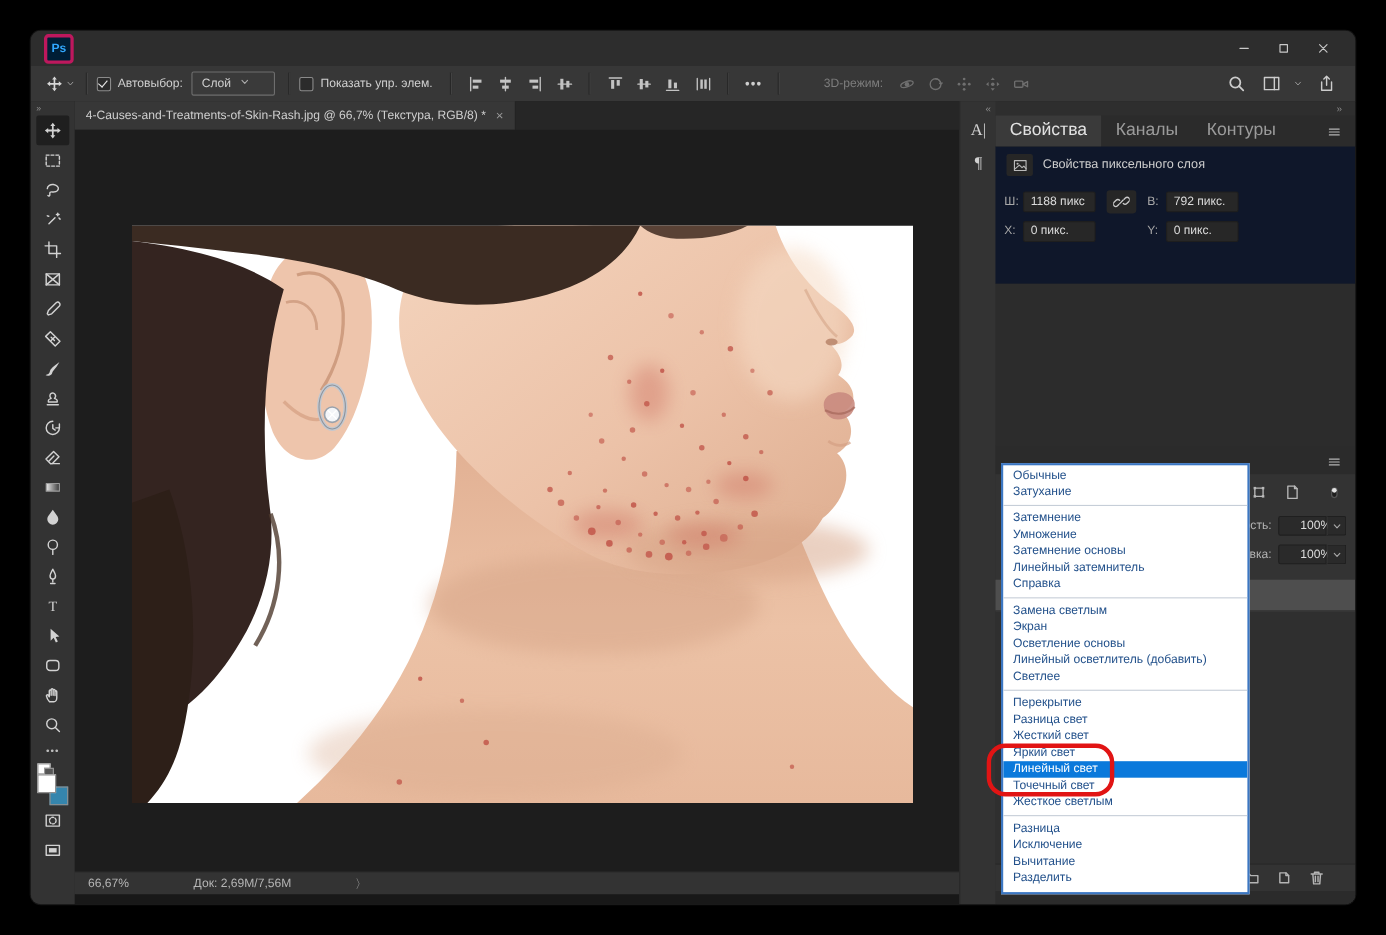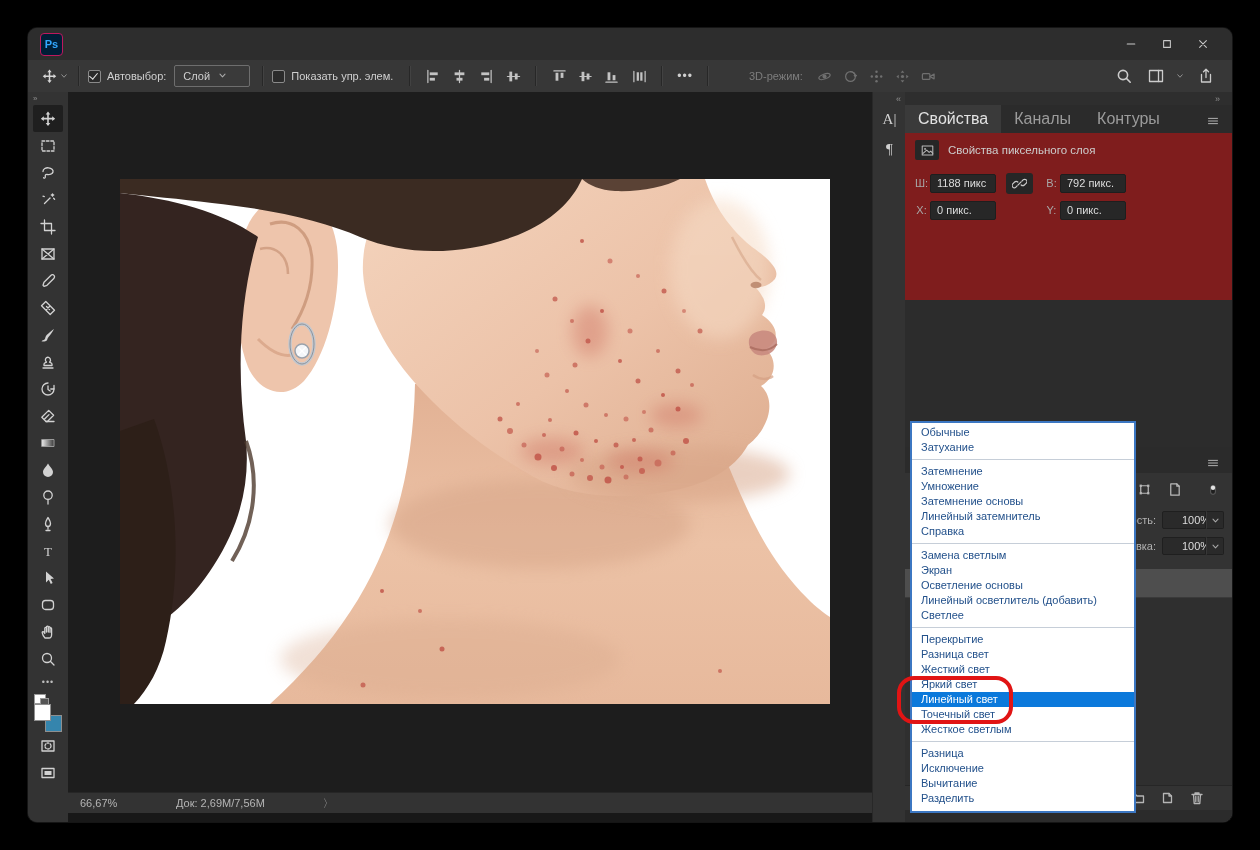--- a/index.html
+++ b/index.html
@@ -2,21 +2,21 @@
 <html><head>
 <meta charset="utf-8">
 <style>
   html,body{margin:0;padding:0;background:#000;width:1260px;height:850px;overflow:hidden;
     font-family:"Liberation Sans",sans-serif;-webkit-font-smoothing:antialiased;}
   #window{position:absolute;left:28px;top:28px;width:1204px;height:794px;background:#2e2e2e;
     border-radius:9px;overflow:hidden;box-shadow:0 0 0 1px #151515;}
   
   .titlebar{position:absolute;left:0;top:0;width:100%;height:32px;background:#2d2d2d;
     display:flex;align-items:center;}
-  .ps-logo{width:21px;height:21px;margin-left:12px;background:#001e36;border:1px solid #be185d;
+  .ps-logo{width:21px;height:21px;margin-left:12px;background:#001e36;border:3px solid #be185d;
     border-radius:4px;color:#31a8ff;font-size:11px;font-weight:bold;display:flex;align-items:center;
     justify-content:center;}
   .menus{display:flex;margin-left:14px;}
   .menu-item{padding:0 10px;font-size:12px;color:#d4d4d4;line-height:32px;cursor:default;}
   .win-controls{margin-left:auto;display:flex;align-items:center;gap:10px;margin-right:16px;}
   .wbtn{width:26px;height:18px;display:flex;align-items:center;justify-content:center;color:#c9c9c9;}
   .wbtn svg{width:12px;height:12px;}
   
   .optionsbar{position:absolute;left:0;top:32px;width:100%;height:32px;background:#373737;
     border-bottom:1px solid #232323;display:flex;align-items:center;font-size:11px;color:#cfcfcf;}
@@ -81,21 +81,21 @@
   
   .dock{position:absolute;right:0;top:64px;bottom:0;width:327px;background:#2e2e2e;
     display:flex;flex-direction:column;}
   .dock-top{height:13px;display:flex;justify-content:flex-end;}
   .dock-top .strip-exp{padding-right:12px;}
   .ptabs{height:28px;background:#2b2b2b;display:flex;align-items:flex-end;position:relative;}
   .ptab{height:28px;display:flex;align-items:center;padding:0 13px;font-size:16px;color:#9b9b9b;}
   .ptab.active{background:#3a3a3a;color:#e2e2e2;}
   .pmenu{position:absolute;right:10px;top:8px;width:16px;height:14px;color:#b5b5b5;}
   .pmenu svg{width:14px;height:12px;}
-  .pbody{height:167px;background:#7f1d1d;text-align:center;}
+  .pbody{height:125px;background:#0f172a;}
   .phead{height:34px;display:flex;align-items:center;padding-left:10px;gap:9px;}
   .pthumb{width:24px;height:20px;background:#262626;border-radius:2px;color:#b9b9b9;
     display:flex;align-items:center;justify-content:center;}
   .pthumb svg{width:15px;height:13px;}
   .phead-label{font-size:11.5px;color:#cdcdcd;}
   .prow{display:flex;align-items:center;padding-left:8px;margin-top:5px;height:22px;}
   .plabel{width:17px;font-size:11px;color:#a8a8a8;}
   .pfield{width:66px;height:19px;background:#272727;border:1px solid #1e1e1e;border-radius:2px;
     font-size:11px;color:#dcdcdc;display:flex;align-items:center;padding-left:6px;box-sizing:border-box;}
   .plink{width:27px;height:21px;margin:0 10px;background:#262626;border-radius:3px;color:#c9c9c9;
@@ -455,20 +455,26 @@
       </div>
     <div class="tool">
         <svg viewBox="0 0 16 16" width="100%" height="100%" fill="none" stroke="currentColor" stroke-width="1.3" stroke-linecap="round" stroke-linejoin="round">
           <rect x="2" y="3.5" width="12" height="9"></rect>
           <rect x="4.5" y="6" width="7" height="4" fill="currentColor" stroke="none"></rect>
         </svg>
       </div>
   </div>
 
   <div class="center">
+    <div class="tabbar">
+      <div class="doc-tab">
+        <span class="tab-title">4-Causes-and-Treatments-of-Skin-Rash.jpg @ 66,7% (Текстура, RGB/8) *</span>
+        <span class="tab-close">×</span>
+      </div>
+    </div>
     <div class="canvas">
       <svg class="photo" viewBox="0 0 710 525" width="710" height="525">
         <defs>
           <linearGradient id="skinG" x1="0" y1="0" x2="1" y2="1">
             <stop offset="0" stop-color="#f4d4bd"></stop>
               <stop offset="0.55" stop-color="#ecc2a8"></stop>
               <stop offset="1" stop-color="#ddac8e"></stop>
           </linearGradient>
           <linearGradient id="neckG" x1="0" y1="0" x2="0" y2="1">
             <stop offset="0" stop-color="#e2b194"></stop>

